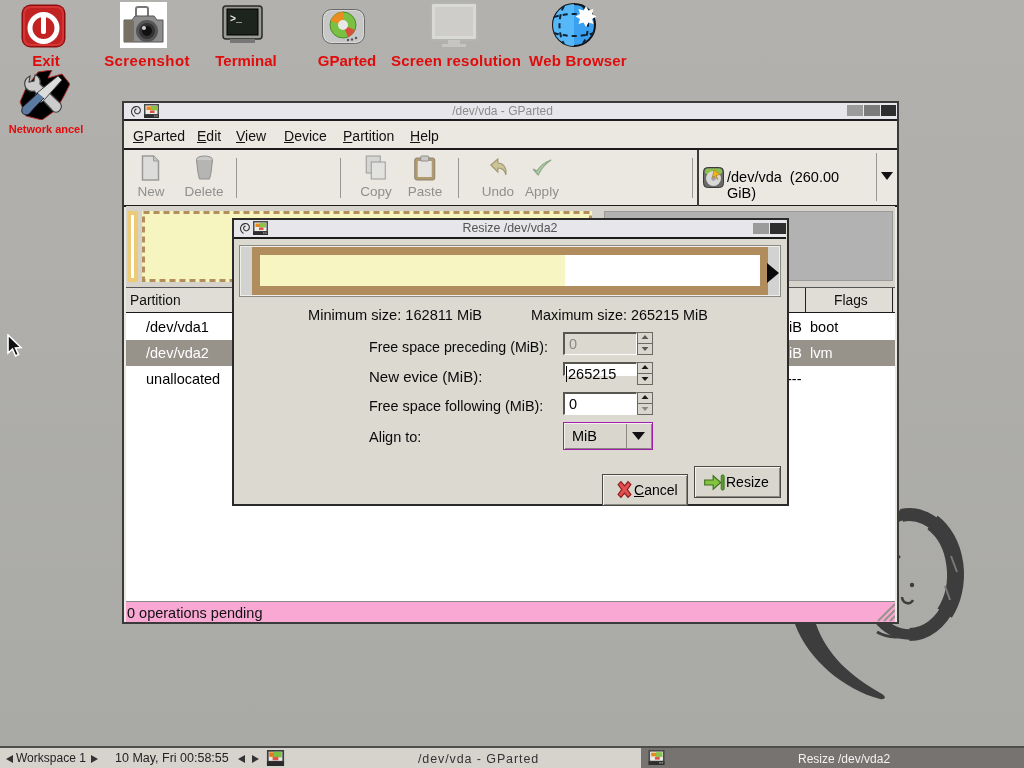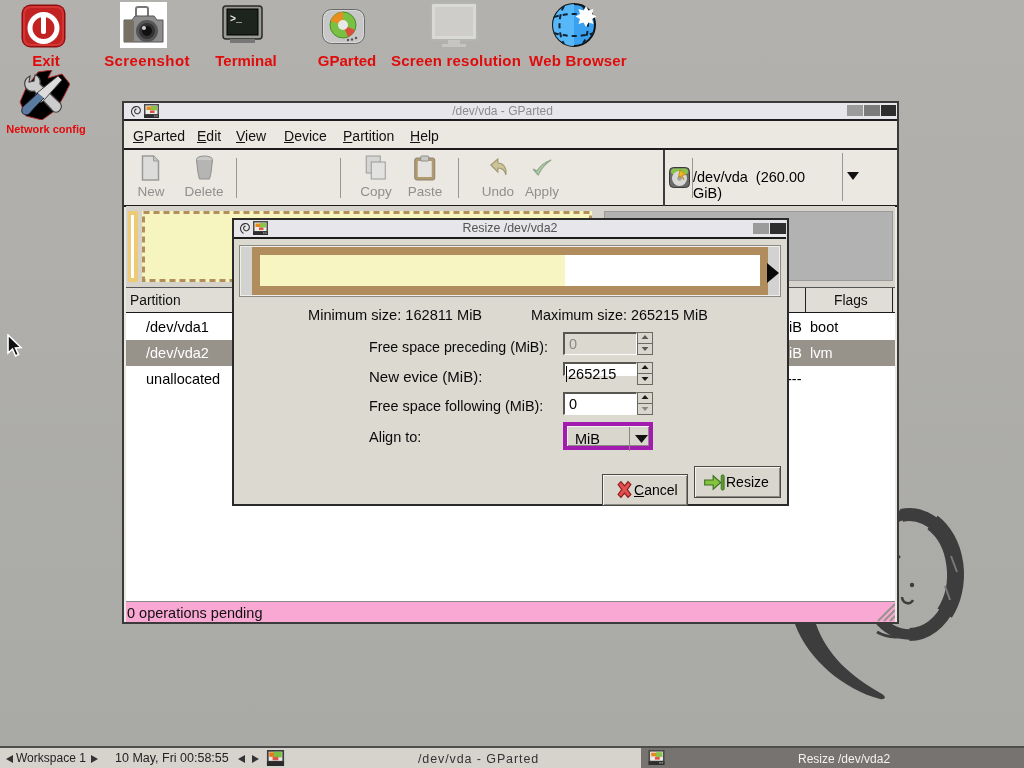--- a/index.html
+++ b/index.html
@@ -120,21 +120,21 @@
     <path d="M36 4 l2.5 4.5 5-1.5 -1.5 5 4.5 2.5 -4.5 2.5 1.5 5 -5-1.5 -2.5 4.5 -2.5-4.5 -5 1.5 1.5-5 -4.5-2.5 4.5-2.5 -1.5-5 5 1.5 Z" fill="#fff"></path>
   </svg>
   <div class="iconlbl" style="left:578px;top:52px;letter-spacing:0.2px;">Web Browser</div>
 
   <svg class="abs" style="left:18px;top:70px;" width="52" height="50" viewBox="0 0 52 50">
     <path d="M20 2 L34 0 L30 8 L44 4 L52 14 L46 26 L38 40 L24 50 L8 46 L2 32 L8 18 Z" fill="#000" stroke="#b03030" stroke-width="1"></path>
     <path d="M12 6 C 8 8 6 12 7 16 C 8 20 12 22 16 21 L34 40 C 36 43 40 43 42 40 C 44 38 44 34 41 32 L22 14 C 23 10 21 6 17 5 L16 11 L11 12 Z" fill="#ccc" stroke="#444" stroke-width="1.2"></path>
     <path d="M40 6 L44 10 L26 30 C 24 33 20 33 18 30 C 16 28 17 25 19 23 Z" fill="#dcdcdc" stroke="#444" stroke-width="1"></path>
     <path d="M26 28 C 22 32 14 40 12 43 C 9 46 5 45 4 42 C 3 39 5 36 8 34 L20 23" fill="#5a7aa0" stroke="#223" stroke-width="1"></path>
   </svg>
-  <div class="iconlbl" style="left:46px;top:123px;font-size:11px;">Network config</div>
+  <div class="iconlbl" style="left:46px;top:123px;font-size:11px;">Network ancel</div>
 </div>
 
 <div class="abs" id="win">
   <div class="abs" id="wtitle">
     <svg class="abs" style="left:5px;top:1px" width="13" height="14" viewBox="0 0 13 14">
         <path d="M5.5 12.5 C 2.8 11 1.6 7.6 3.2 5 C 4.8 2.4 8.4 1.7 10.4 3.8 C 12 5.5 11.6 8.4 9.6 9.4 C 7.9 10.2 5.9 9.3 5.6 7.5 C 5.4 6.2 6.3 5 7.6 5.2" fill="none" stroke="#333" stroke-width="1.1"></path>
       </svg>
     <svg class="abs" style="left:20px;top:1px" width="15" height="14" viewBox="0 0 15 14">
       <rect x="0" y="0" width="15" height="12" fill="#4a4a48"></rect>
       <rect x="1.5" y="1.5" width="12" height="8.5" fill="#ececea"></rect>
@@ -198,21 +198,21 @@
       Undo
     </div>
     <div class="tbtnitem" style="left:418px;">
       <svg class="tbi" width="26" height="26" viewBox="0 0 26 26">
           <path d="M4 14 L9 20 C 13 12 17 8 22 5 C 16 7 11 11 8 16 Z" fill="#b7ceac" stroke="#8ea887" stroke-width="1.2"></path>
         </svg>
       Apply
     </div>
     <div class="tsep" style="left:568px;"></div>
 
-    <div class="abs" style="left:539px;top:0px;width:168px;height:56px;border-left:2px solid #3c3c3c;box-sizing:border-box;">
+    <div class="abs" style="left:573px;top:0px;width:168px;height:56px;border-left:2px solid #3c3c3c;box-sizing:border-box;">
       <svg class="abs" style="left:4px;top:17px" width="21" height="21" viewBox="0 0 21 21">
         <rect x="0.5" y="0.5" width="20" height="20" rx="4" fill="#6a6a68" stroke="#3a3a3a"></rect>
         <rect x="2" y="1.5" width="17" height="6" rx="3" fill="#8bc34a"></rect>
         <circle cx="10.5" cy="11.5" r="7.5" fill="#d8d8d6"></circle>
         <circle cx="10.5" cy="11.5" r="2.2" fill="#a0a09e"></circle>
         <path d="M11 3 L17 7.5 L13 8.5 L15 12.5 L11.5 9.5 L9.5 10 Z" fill="#f3b61f" stroke="#a07000" stroke-width="0.6"></path>
       </svg>
       <div class="abs" style="left:28px;top:19px;font-size:14.5px;color:#000;">/dev/vda&nbsp;&nbsp;(260.00 GiB)</div>
       <div class="abs" style="left:177px;top:3px;width:1px;height:48px;background:#9a9792;"></div>
       <svg class="abs" style="left:182px;top:22px" width="12" height="9" viewBox="0 0 12 9">
@@ -333,21 +333,21 @@
         <path d="M2.5 6 L6 2 L9.5 6 Z" fill="#1a1a1a"></path>
       </svg>
     </div>
   <div class="spin" style="left:403px;top:183px;height:12px;">
       <svg width="12" height="9" viewBox="0 0 12 9">
         <path d="M2.5 3 L6 7 L9.5 3 Z" fill="#8a8a84"></path>
       </svg>
     </div>
 
   <div class="dlbl" style="left:135px;top:209px;font-size:14.5px;">Align to:</div>
-  <div class="abs" style="left:329px;top:202px;width:90px;height:28px;background:#d9d6ce;border:4px solid #a21caf;box-shadow:inset 1px 1px 0 #f2f1ec, inset -1px -1px 0 #8a8880;box-sizing:border-box;">
+  <div class="abs" style="left:329px;top:202px;width:90px;height:28px;background:#d9d6ce;border:1px solid #a21caf;box-shadow:inset 1px 1px 0 #f2f1ec, inset -1px -1px 0 #8a8880;box-sizing:border-box;">
     <span class="abs" style="left:8px;top:5px;font-size:14.5px;">MiB</span>
     <div class="abs" style="left:62px;top:1px;width:1px;height:24px;background:#8a8880;"></div>
     <svg class="abs" style="left:68px;top:9px" width="13" height="9" viewBox="0 0 13 9">
         <path d="M0 0 L13 0 L6.5 8 Z" fill="#111"></path>
       </svg>
   </div>
 
   <div class="dbtn" style="left:368px;top:246px;width:86px;margin-top:8px;">
     <svg class="abs" style="left:13px;top:5px" width="17" height="19" viewBox="0 0 24 24">
       <path d="M3 5 L7 1 L12 7 L17 1 L21 5 L16 12 L21 19 L17 23 L12 17 L7 23 L3 19 L8 12 Z" fill="#e05050" stroke="#8e1818" stroke-width="1.6"></path>

